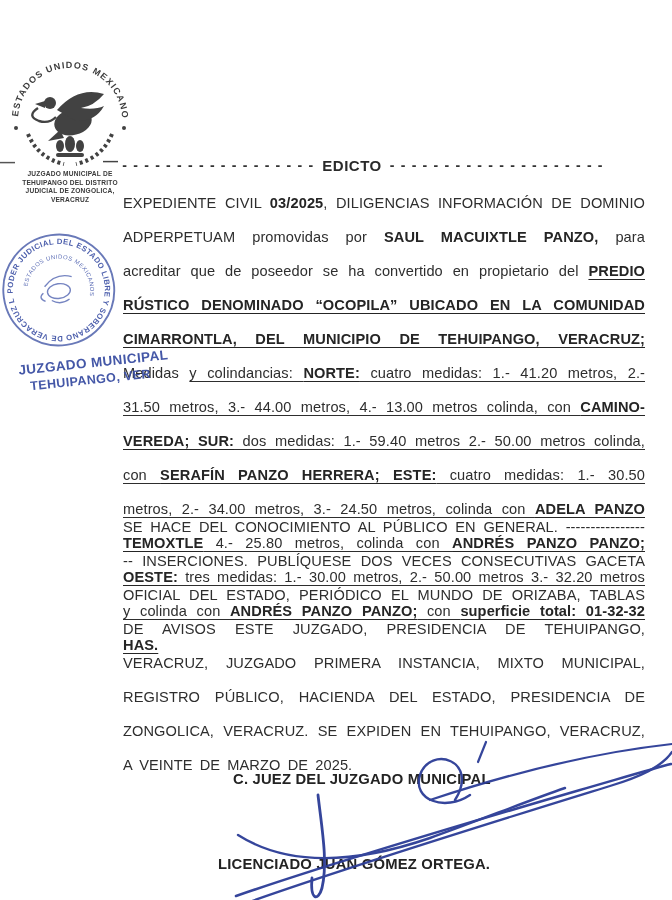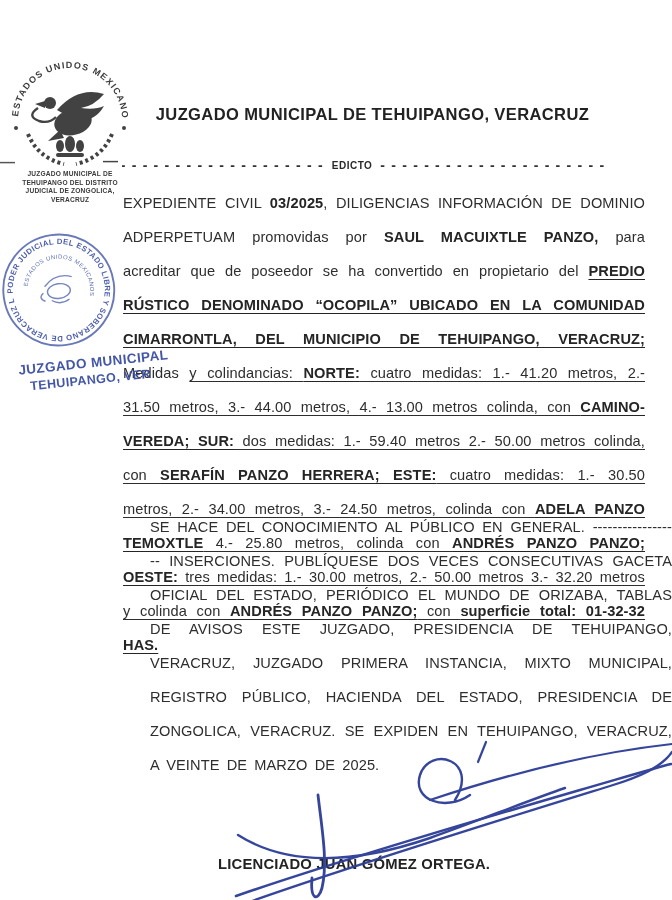--- a/index.html
+++ b/index.html
@@ -11,21 +11,21 @@
   }
   
   .title-wrap{position:absolute;left:110px;top:99px;width:525px;text-align:center;}
   .title-line{font-weight:bold;font-size:16.5px;letter-spacing:.4px;color:#222;line-height:30px;}
   .edicto-row{
     position:absolute;left:122px;top:155px;width:482px;height:20px;
     display:flex;align-items:center;justify-content:center;
     font-weight:bold;font-size:13.5px;color:#2a2a2a;white-space:nowrap;overflow:hidden;
   }
   .edicto-dashes{letter-spacing:1.2px;font-size:14px;color:#333;flex:0 0 auto;}
-  .edicto-label{margin:0 8px;font-size:10px;letter-spacing:.5px;}
+  .edicto-label{margin:0 8px;font-size:15px;letter-spacing:.5px;}
   .margin-dash{position:absolute;font-weight:bold;color:#555;font-size:15px;line-height:4px;}
   .margin-dash.d1{left:0px;top:160px;}
   .margin-dash.d2{left:103px;top:159px;color:#444;}
   
   .emblem-svg{position:absolute;left:0px;top:58px;width:140px;height:122px;}
   .emblem-caption{
     position:absolute;left:6px;top:170px;width:128px;text-align:center;
     font-size:6.6px;font-weight:bold;color:#3a3a3a;line-height:8.6px;letter-spacing:.2px;
   }
   
@@ -33,21 +33,21 @@
   .stamp-line{position:absolute;color:#3b4fa3;font-weight:bold;z-index:5;transform:rotate(-6deg);letter-spacing:.4px;opacity:.95;}
   .stamp-line.l1{left:18px;top:355px;font-size:13.5px;}
   .stamp-line.l2{left:30px;top:373px;font-size:12.5px;}
   
   .para{
     position:absolute;left:123px;width:522px;
     font-size:14.6px;line-height:34px;text-align:justify;
     word-spacing:3px;letter-spacing:.1px;color:#2e2e2e;
   }
   .p1{top:186px;}
-  .p2{top:510px;margin-left:27px;}
+  .p2{top:510px;}
   .b{font-weight:bold;color:#252525;}
   .u{text-decoration:underline;text-underline-offset:3px;text-decoration-thickness:1.3px;}
   
   .sig-title{position:absolute;left:233px;top:771px;font-weight:bold;font-size:14.8px;color:#232323;letter-spacing:.2px;z-index:2;}
   .sig-name{position:absolute;left:218px;top:856px;font-weight:bold;font-size:14.8px;color:#232323;letter-spacing:.2px;z-index:2;}
   .sig-svg{position:absolute;left:200px;top:735px;width:472px;height:165px;z-index:3;pointer-events:none;}
 </style>
 </head>
 <body>
 
@@ -80,21 +80,20 @@
     </g>
   </svg>
   <div class="emblem-caption">
     <div>JUZGADO MUNICIPAL DE</div>
     <div>TEHUIPANGO DEL DISTRITO</div>
     <div>JUDICIAL DE ZONGOLICA,</div>
     <div>VERACRUZ</div>
   </div>
 
   <div class="title-wrap">
-    <div class="title-line">JUZGADO MUNICIPAL DE TEHUIPANGO, VERACRUZ</div>
   </div>
 
   <span class="margin-dash d1">—</span>
   <span class="margin-dash d2">—</span>
   <div class="edicto-row">
     <span class="edicto-dashes">- - - - - - - - - - - - - - - - - - -</span>
     <span class="edicto-label">EDICTO</span>
     <span class="edicto-dashes">- - - - - - - - - - - - - - - - - - - - -</span>
   </div>
 
@@ -117,20 +116,21 @@
       <path d="M48,58 q-6,4 1,8"></path>
     </g>
   </svg>
   <div class="stamp-line l1">JUZGADO MUNICIPAL</div>
   <div class="stamp-line l2">TEHUIPANGO, VER</div>
 
   <div class="para p1"><span>EXPEDIENTE CIVIL </span><span class="b">03/2025</span><span>, DILIGENCIAS INFORMACIÓN DE DOMINIO ADPERPETUAM promovidas por </span><span class="b">SAUL MACUIXTLE PANZO,</span><span> para acreditar que de poseedor se ha convertido en propietario del </span><span class="b u">PREDIO RÚSTICO DENOMINADO “OCOPILA” UBICADO EN LA COMUNIDAD CIMARRONTLA, DEL MUNICIPIO DE TEHUIPANGO, VERACRUZ;</span><span> Medidas </span><span class="u">y colindancias: </span><span class="b u">NORTE:</span><span class="u"> cuatro medidas: 1.- 41.20 metros, 2.- 31.50 metros, 3.- 44.00 metros, 4.- 13.00 metros colinda, con </span><span class="b u">CAMINO-VEREDA; SUR:</span><span class="u"> dos medidas: 1.- 59.40 metros 2.- 50.00 metros colinda, con </span><span class="b u">SERAFÍN PANZO HERRERA; ESTE:</span><span class="u"> cuatro medidas: 1.- 30.50 metros, 2.- 34.00 metros, 3.- 24.50 metros, colinda con </span><span class="b u">ADELA PANZO TEMOXTLE</span><span class="u"> 4.- 25.80 metros, colinda con </span><span class="b u">ANDRÉS PANZO PANZO; OESTE:</span><span class="u"> tres medidas: 1.- 30.00 metros, 2.- 50.00 metros 3.- 32.20 metros y colinda con </span><span class="b u">ANDRÉS PANZO PANZO;</span><span class="u"> con </span><span class="b u">superficie total: 01-32-32 HAS.</span></div>
 
   <div class="para p2">SE HACE DEL CONOCIMIENTO AL PÚBLICO EN GENERAL. ------------------ INSERCIONES. PUBLÍQUESE DOS VECES CONSECUTIVAS GACETA OFICIAL DEL ESTADO, PERIÓDICO EL MUNDO DE ORIZABA, TABLAS DE AVISOS ESTE JUZGADO, PRESIDENCIA DE TEHUIPANGO, VERACRUZ, JUZGADO PRIMERA INSTANCIA, MIXTO MUNICIPAL, REGISTRO PÚBLICO, HACIENDA DEL ESTADO, PRESIDENCIA DE ZONGOLICA, VERACRUZ. SE EXPIDEN EN TEHUIPANGO, VERACRUZ, A VEINTE DE MARZO DE 2025.</div>
 
+  <div class="sig-title">C. JUEZ DEL JUZGADO MUNICIPAL</div>
   <div class="sig-name">LICENCIADO JUAN GÓMEZ ORTEGA.</div>
   <svg class="sig-svg" viewBox="0 0 472 165">
     <g fill="none" stroke="#2b3c96" stroke-linecap="round" opacity=".95">
       <path d="M36,161 C140,125 270,87 380,55 C425,42 455,33 471,29" stroke-width="2.6"></path>
       <path d="M52,166 C160,128 300,85 410,51 C440,42 462,32 472,17" stroke-width="2.3"></path>
       <path d="M38,100 C90,133 160,127 230,103 C280,85 330,65 365,53" stroke-width="2.4"></path>
       <path d="M118,60 C122,95 128,127 122,153 C118,167 110,165 112,143" stroke-width="2.8"></path>
       <path d="M255,65 C280,25 230,10 220,40 C212,65 245,77 270,60" stroke-width="2.4"></path>
       <path d="M278,27 L286,7" stroke-width="2.2"></path>
       <path d="M230,65 C320,35 400,17 472,9" stroke-width="2.2"></path>

